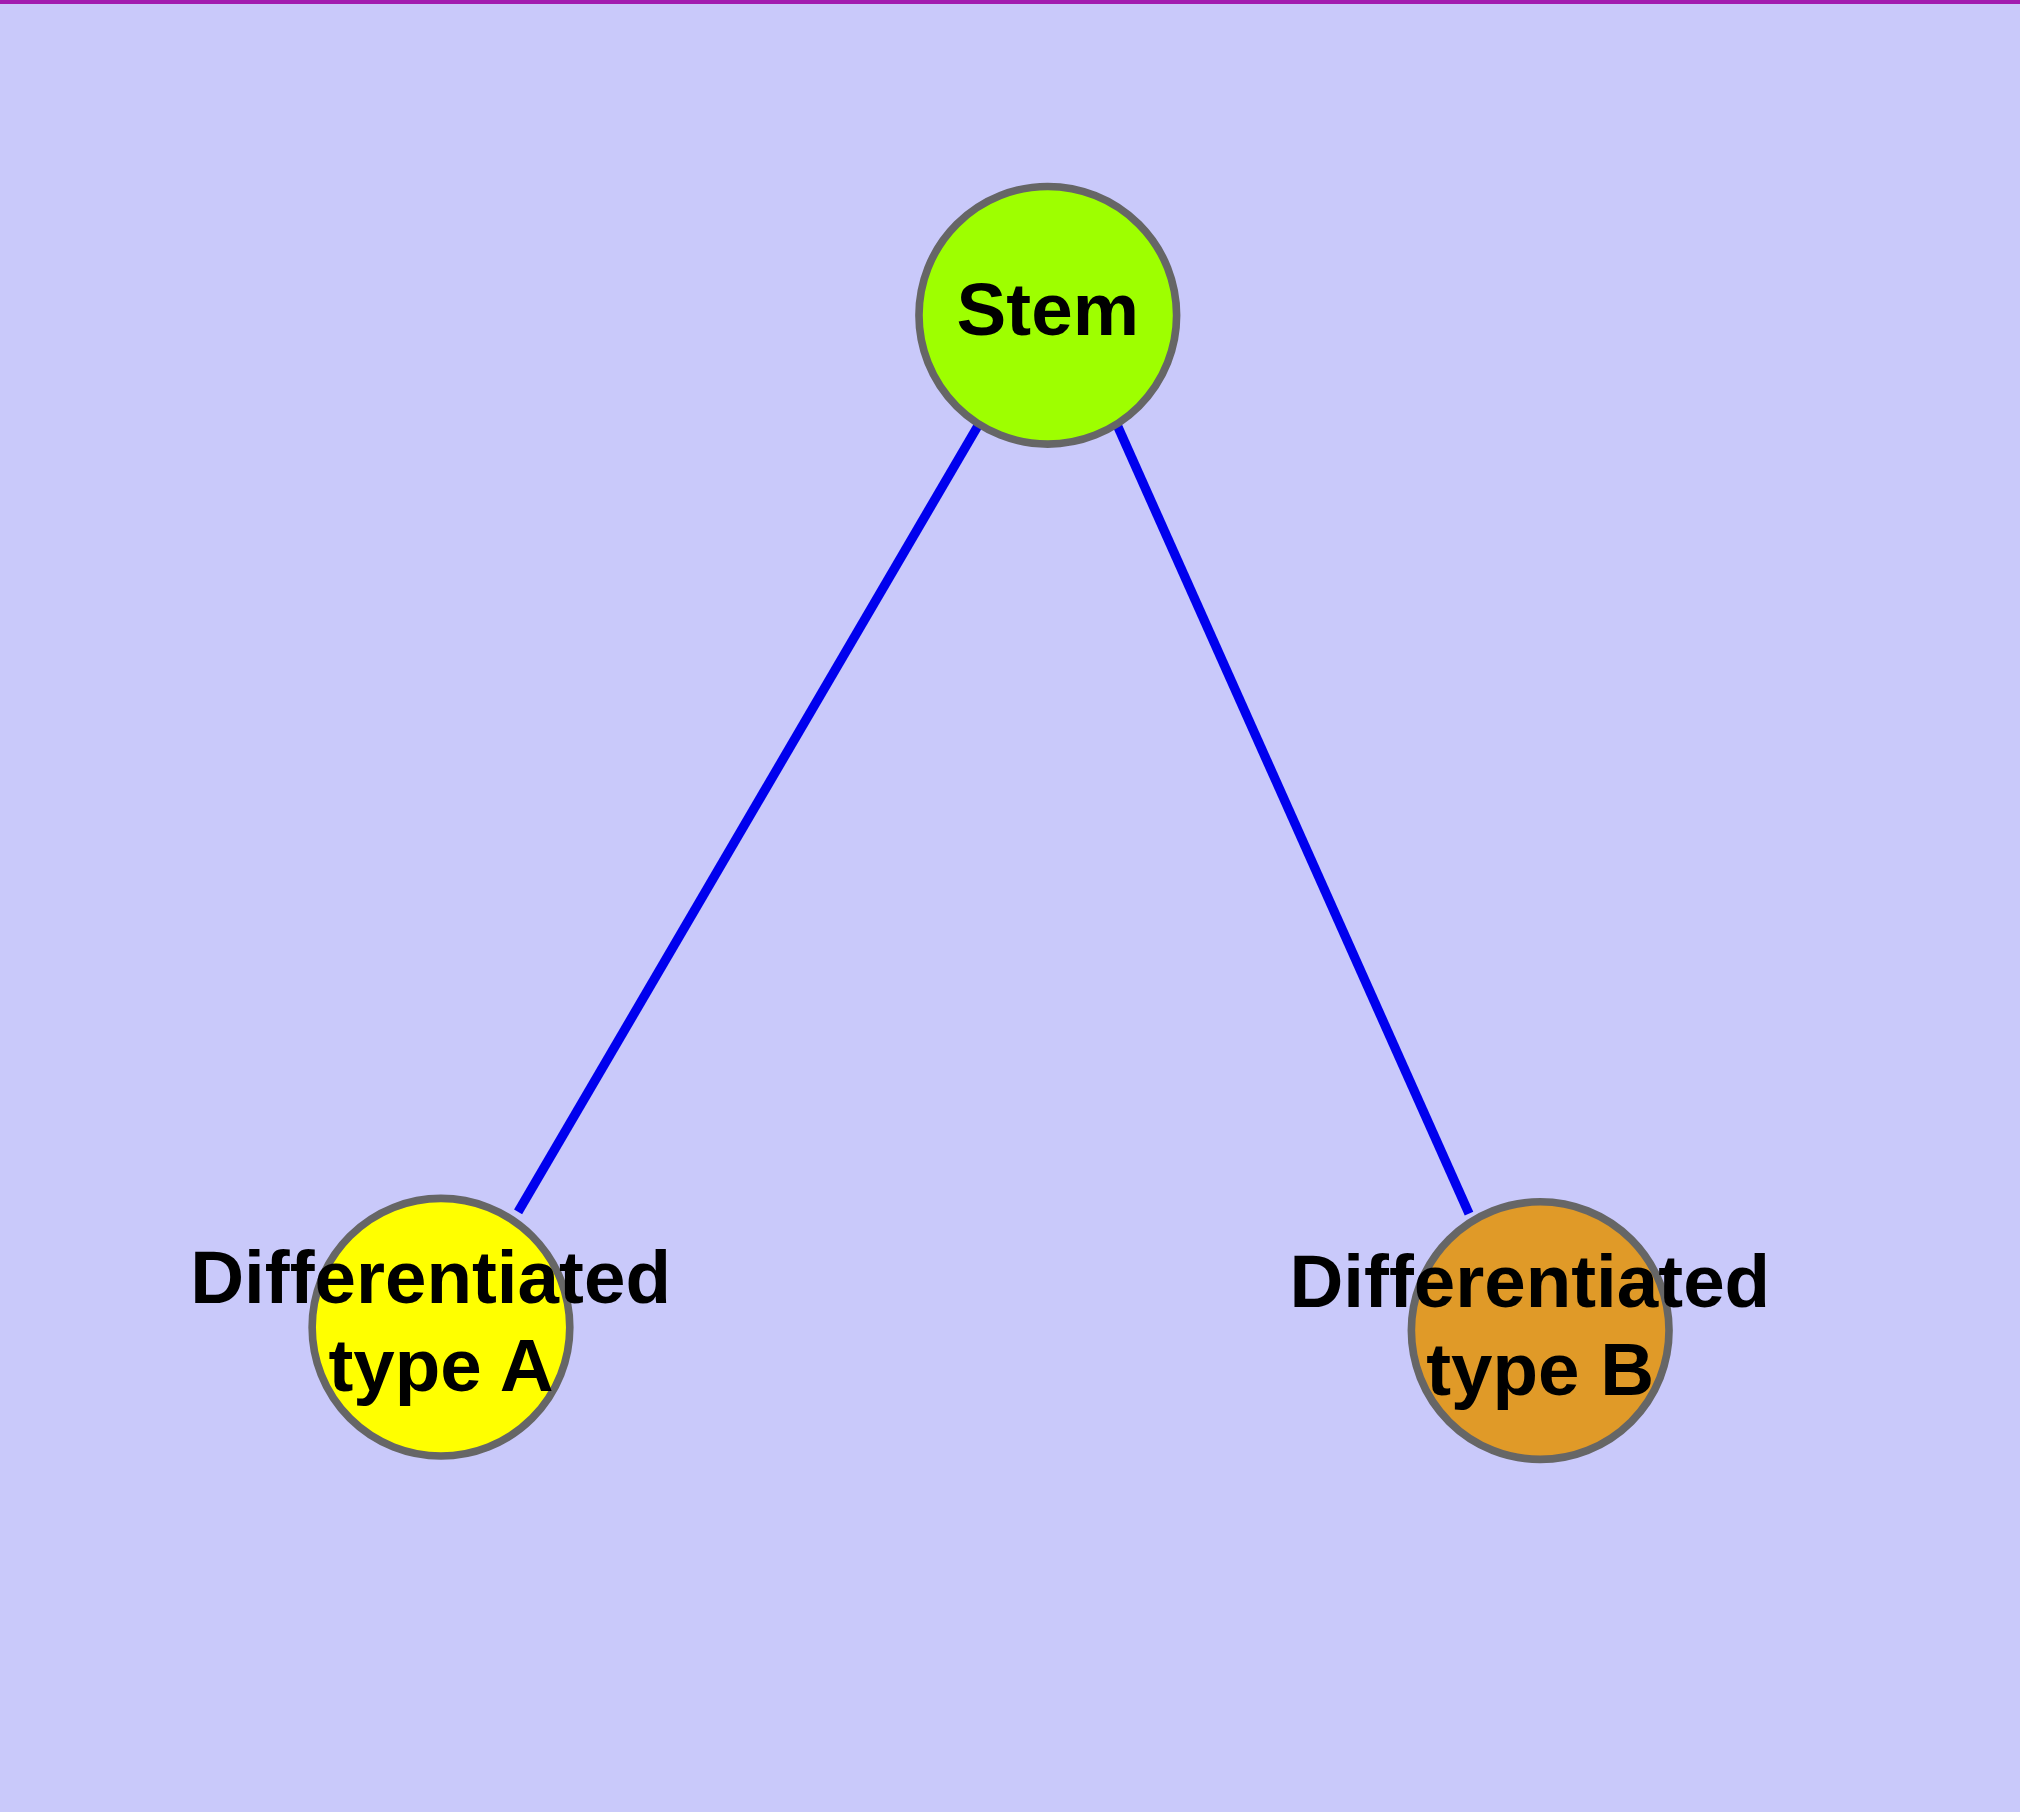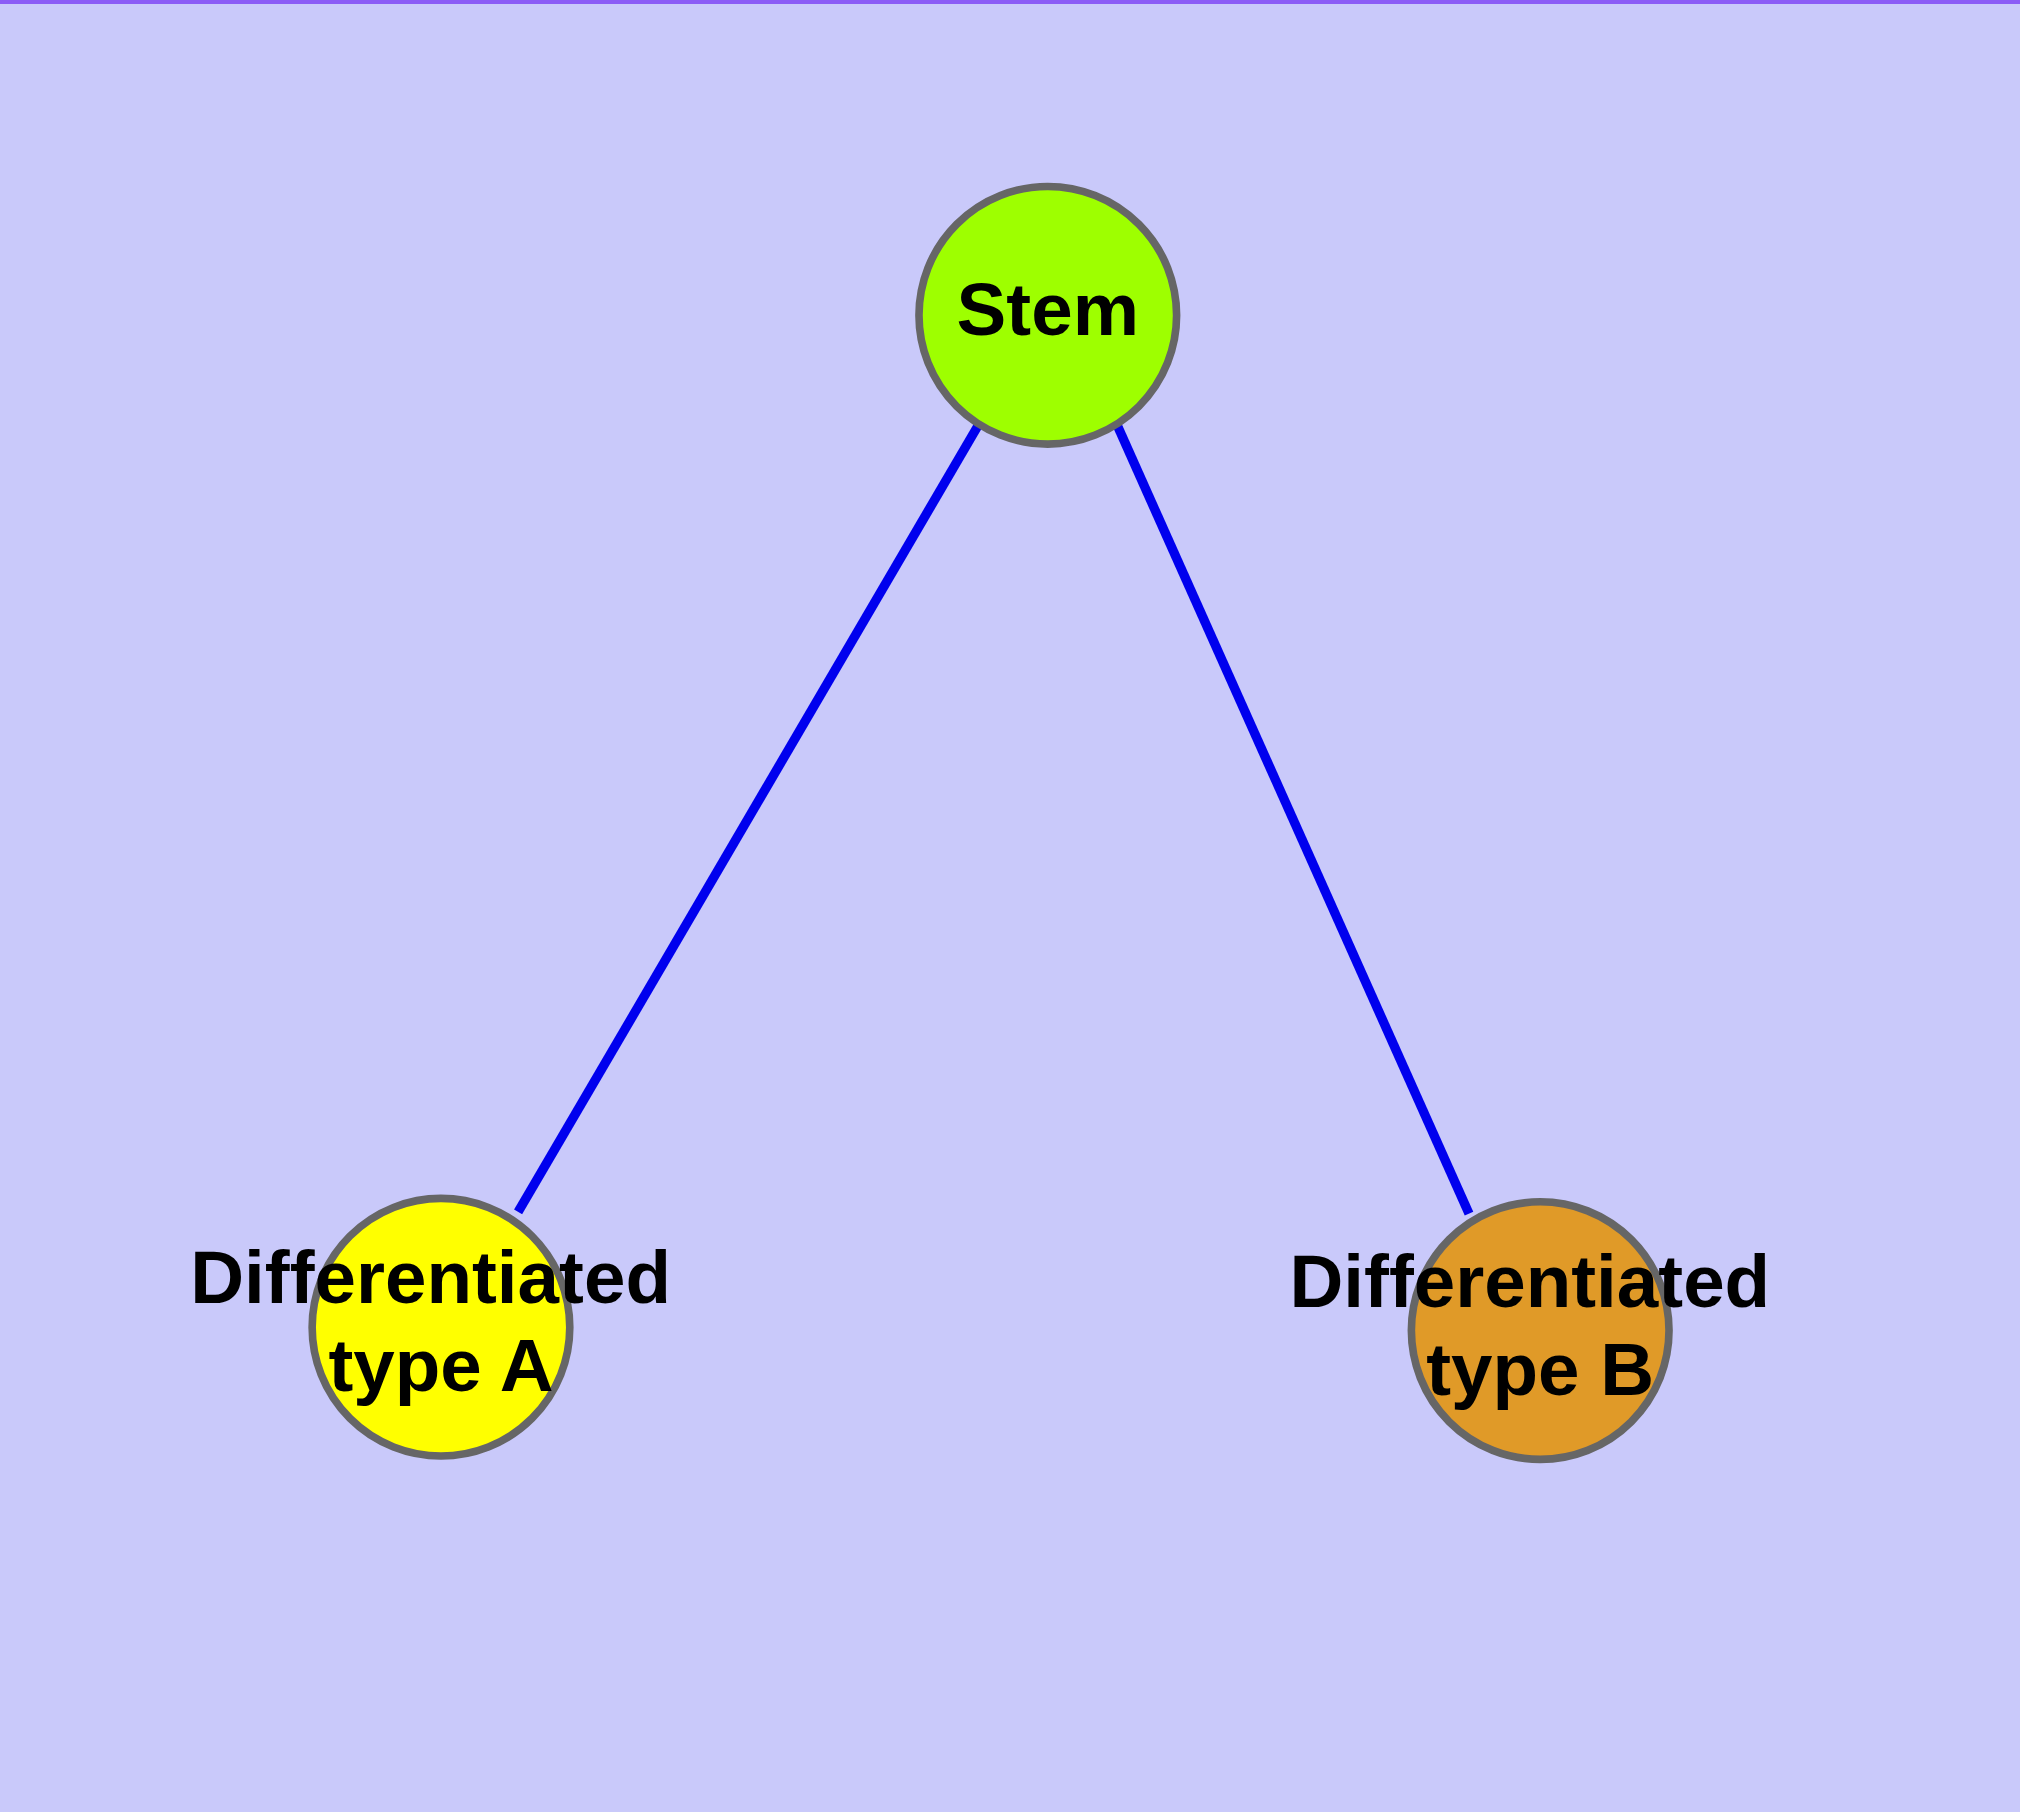--- a/index.html
+++ b/index.html
@@ -5,21 +5,21 @@
   html, body {
     margin: 0;
     padding: 0;
     background: #ffffff;
   }
   #canvas {
     position: relative;
     width: 2021px;
     height: 1812px;
     overflow: hidden;
-    background: #8b5cf6;
+    background: #a21caf;
     font-family: "Liberation Sans", sans-serif;
   }
   #plot-background {
     position: absolute;
     left: 0;
     top: 4.2px;
     width: 2021px;
     height: 1808px;
     background: #c9c9fa;
   }

